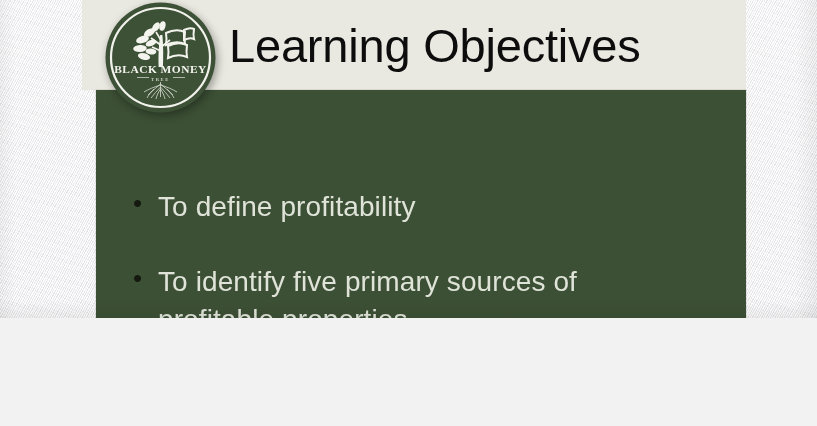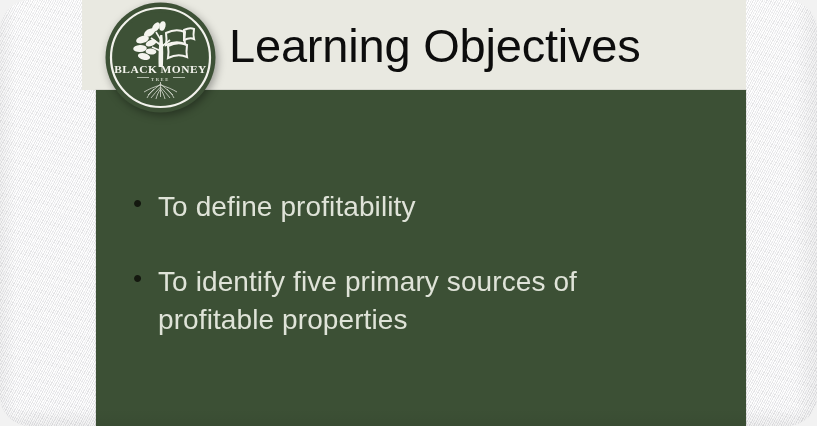--- a/index.html
+++ b/index.html
@@ -11,28 +11,27 @@
     height: 426px;
     overflow: hidden;
     font-family: "Liberation Sans", sans-serif;
     background: #f2f2f2;
   }
 
   
   #page {
     position: relative;
     width: 817px;
-    height: 426px;
+    height: 318px;
     background-color: #f4f4f4;
     background-image:
       repeating-linear-gradient(118deg, rgba(255,255,255,0.85) 0px, rgba(255,255,255,0.85) 1px, rgba(222,222,224,0.55) 1px, rgba(222,222,224,0.55) 2px, rgba(255,255,255,0.9) 2px, rgba(255,255,255,0.9) 3px, rgba(232,232,235,0.5) 3px, rgba(232,232,235,0.5) 4px),
       repeating-linear-gradient(27deg, rgba(255,255,255,0.7) 0px, rgba(255,255,255,0.7) 1px, rgba(226,226,229,0.45) 1px, rgba(226,226,229,0.45) 3px),
       linear-gradient(180deg, #fbfbfb 0%, #f3f3f4 55%, #eeeef0 100%);
     overflow: hidden;
-    border-radius: 30px;
   }
 
   
   #page-vignette {
     position: absolute;
     inset: 0;
     pointer-events: none;
     background:
       linear-gradient(90deg, rgba(0,0,0,0.045) 0px, rgba(0,0,0,0) 16px),
       linear-gradient(270deg, rgba(0,0,0,0.05) 0px, rgba(0,0,0,0) 22px),

